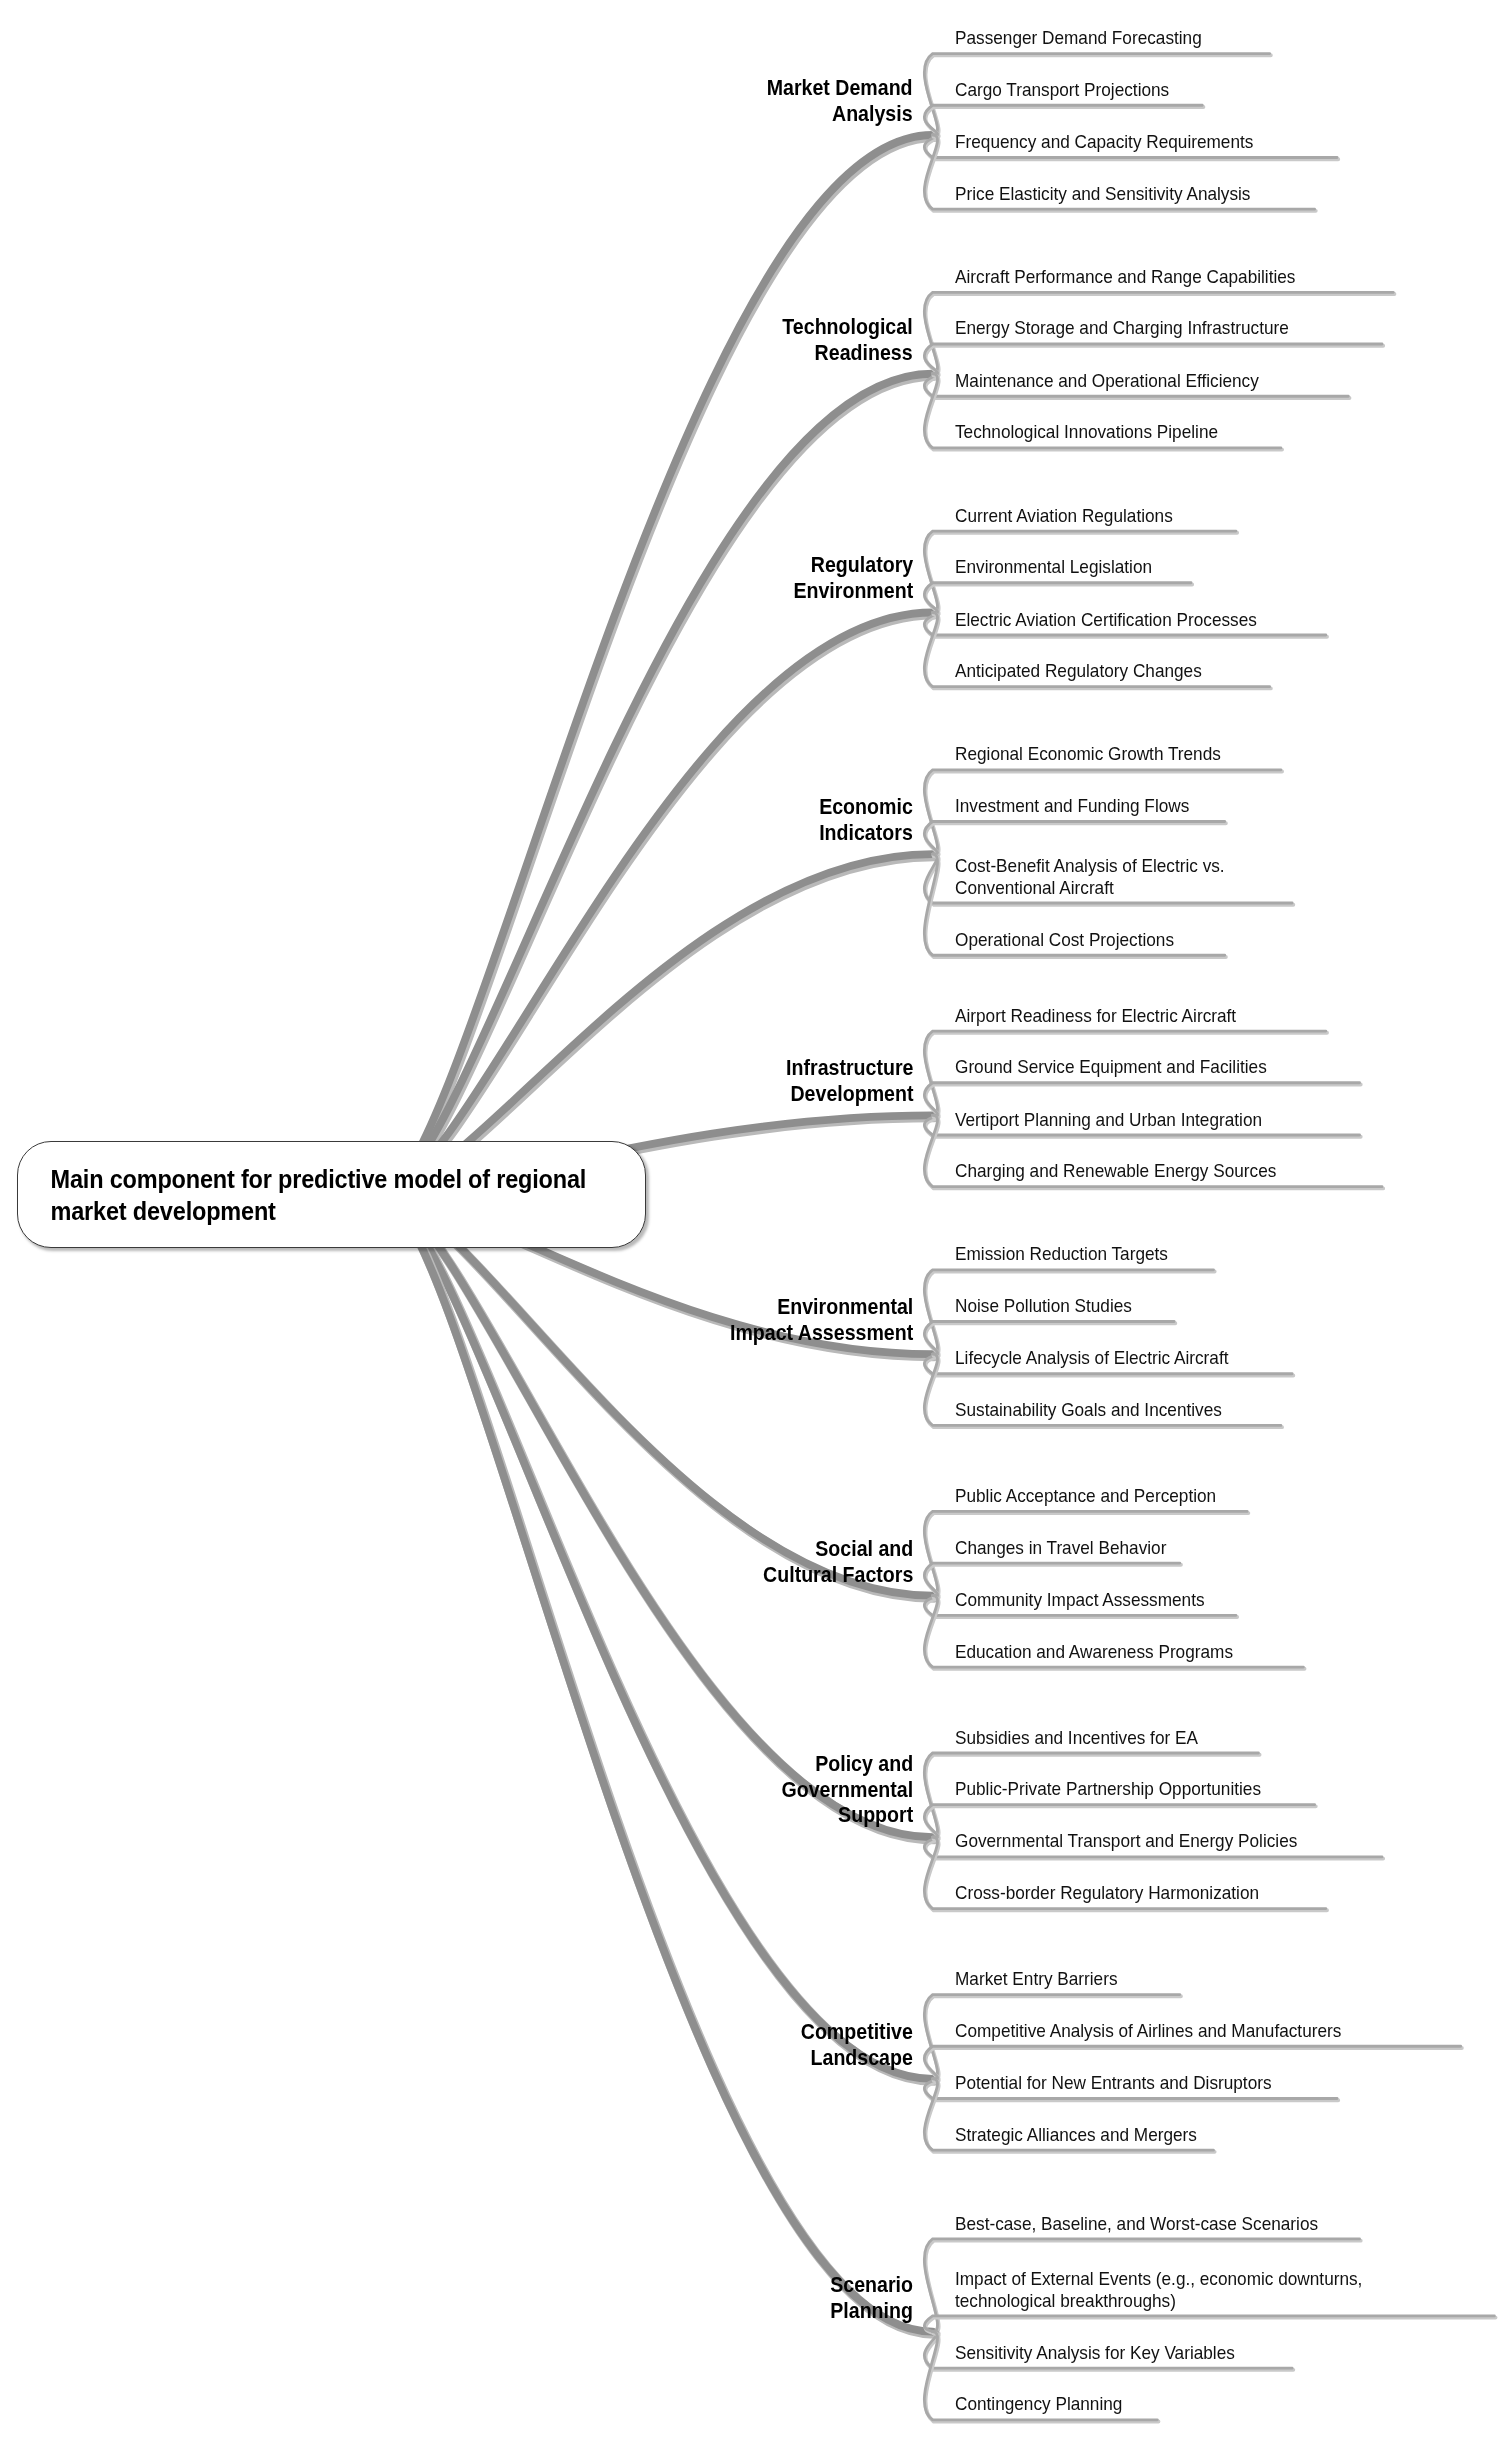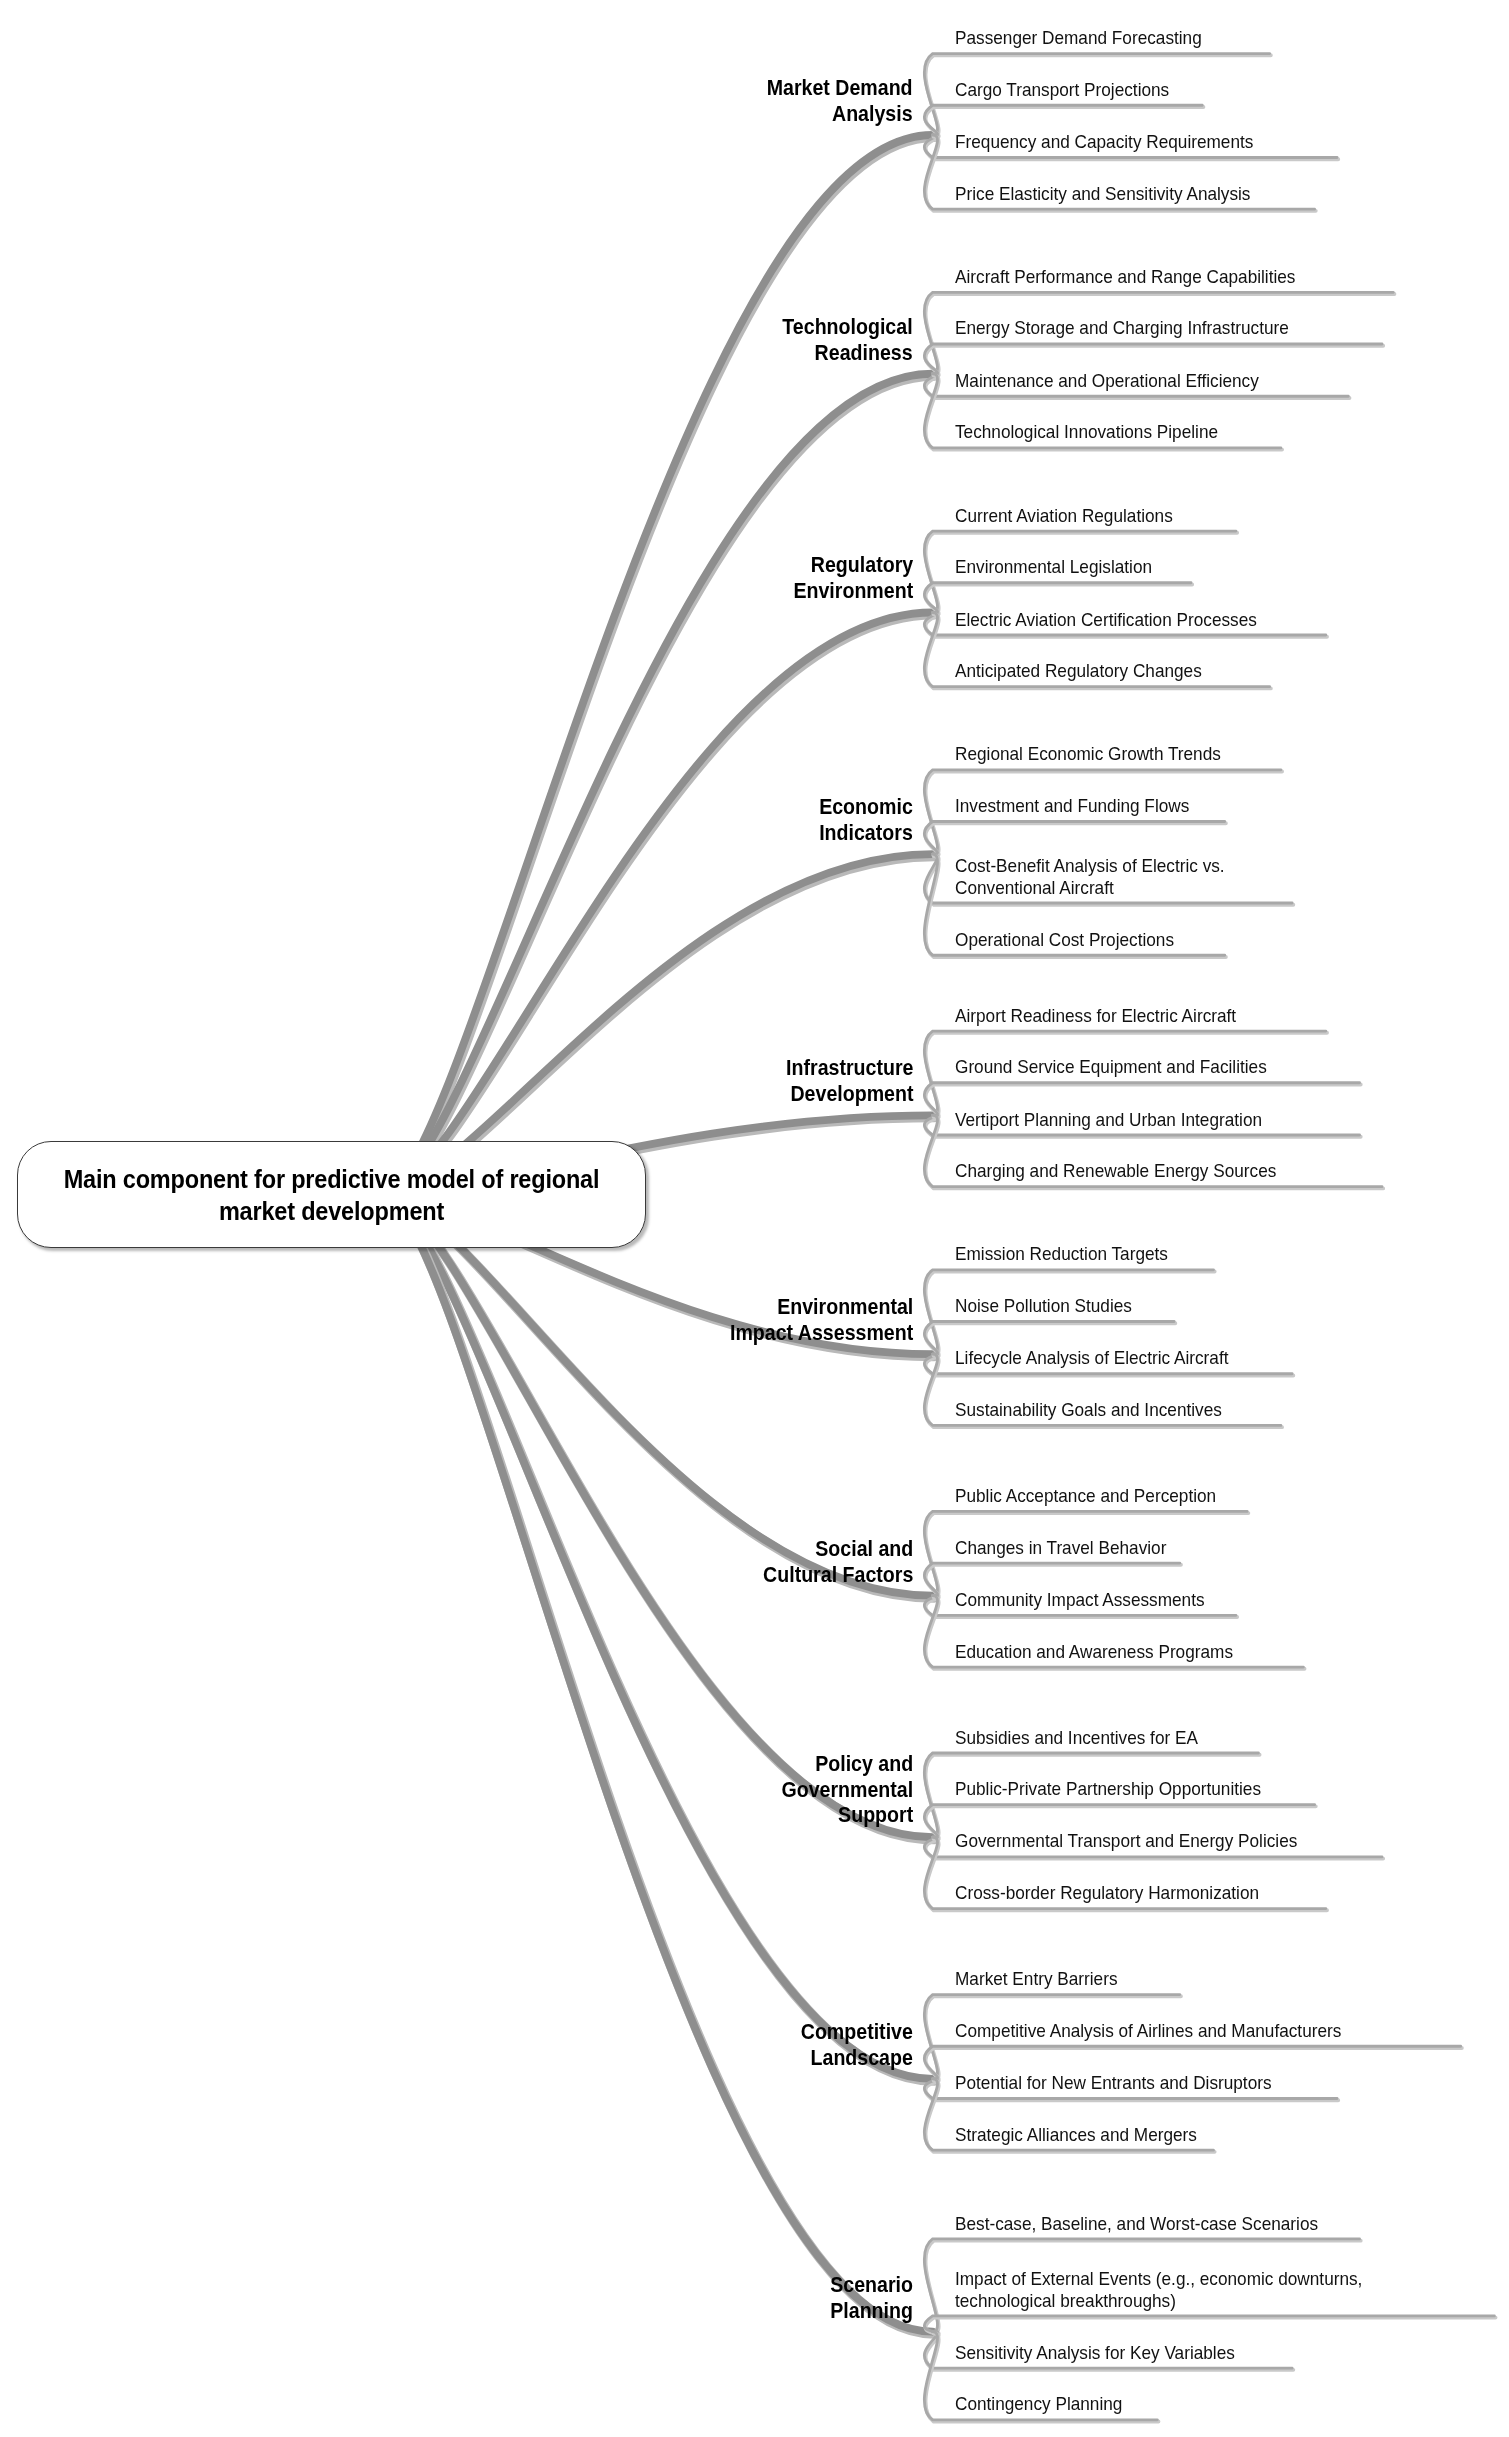--- a/index.html
+++ b/index.html
@@ -11,21 +11,21 @@
   svg.wires{position:absolute;left:0;top:0;width:1509px;height:2438px;pointer-events:none;}
 
   
   .root-node{
     position:absolute;
     box-sizing:border-box;
     border:1.7px solid #3a3a3a;
     border-radius:34px;
     background:#ffffff;
     display:flex;align-items:center;justify-content:center;
-    text-align:center;
+    text-align:left;
     box-shadow:2.2px 2.8px 2.8px rgba(0,0,0,.28);
     z-index:6;
   }
   .root-node .root-text{
     font-weight:bold;
     font-size:25px;
     line-height:1.28;
     color:#000;
     letter-spacing:-0.2px;
     padding:0 14.6px;

